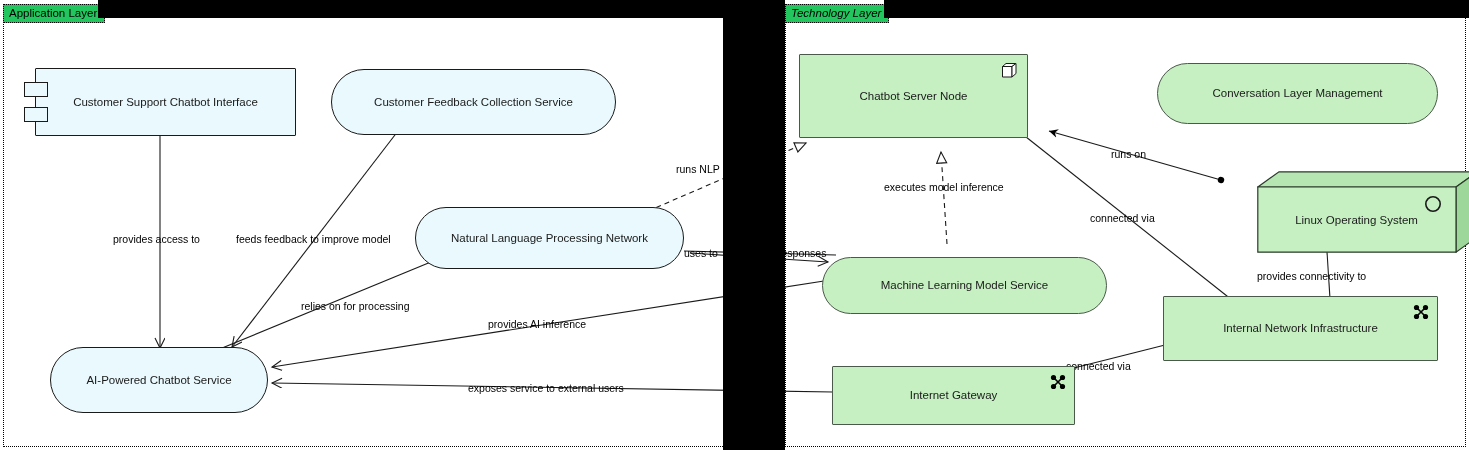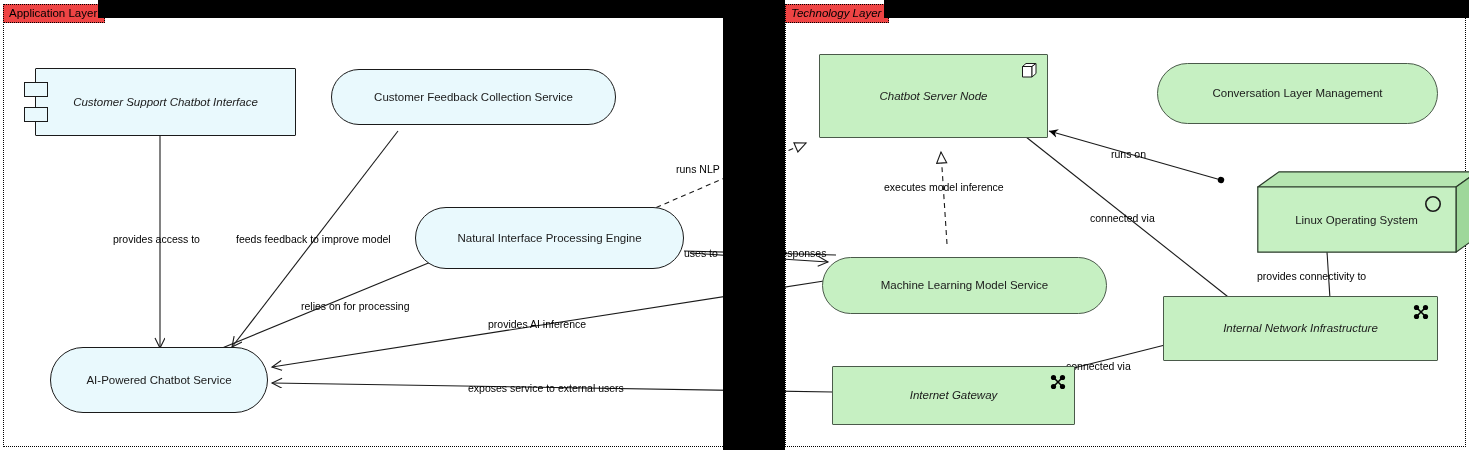--- a/index.html
+++ b/index.html
@@ -29,21 +29,21 @@
     border: 1px dotted #000000;
     background: transparent;
     box-sizing: border-box;
   }
   .layer-label {
     position: absolute;
     top: -1px;
     left: -1px;
     border: 1px dotted #000000;
     border-bottom: 1px dotted #000000;
-    background: #ef4444;
+    background: #22c55e;
     font-size: 11.5px;
     color: #000000;
     padding: 2px 7px 3px 5px;
     white-space: nowrap;
     line-height: 12px;
     box-sizing: border-box;
     z-index: 6;
   }
   
   #links {
@@ -97,21 +97,20 @@
   
   .tech-fill {
     background: #c6f0c2;
     border: 1.3px solid #4a5a4a;
   }
   .pill {
     border-radius: 999px;
   }
   .rect {
     border-radius: 1px;
-    font-style: italic;
   }
   
   .comp-tab {
     position: absolute;
     width: 22px;
     height: 13px;
     background: #e9f9fd;
     border: 1.3px solid #1a1a1a;
     left: -12px;
     z-index: 5;
@@ -203,33 +202,33 @@
     <text class="edge-label" x="1257" y="280">provides connectivity to</text>
     <text class="edge-label" x="1066" y="370">connected via</text>
   </svg>
 
   <div class="node app-fill rect" style="left:35px; top:68px; width:261px; height:68px;">
     <span class="comp-tab t1"></span>
     <span class="comp-tab t2"></span>
     <span class="label">Customer Support Chatbot Interface</span>
   </div>
 
-  <div class="node app-fill pill" style="left:331px; top:69px; width:285px; height:56px;">
+  <div class="node app-fill pill" style="left:331px; top:69px; width:285px; height:66px;">
     <span class="label">Customer Feedback Collection Service</span>
   </div>
 
   <div class="node app-fill pill" style="left:415px; top:207px; width:269px; height:62px;">
-    <span class="label">Natural Interface Processing Engine</span>
+    <span class="label">Natural Language Processing Network</span>
   </div>
 
   <div class="node app-fill pill" style="left:50px; top:347px; width:218px; height:66px;align-items:center;">
     <span class="label">AI-Powered Chatbot Service</span>
   </div>
 
-  <div class="node tech-fill rect" style="left:819px; top:54px; width:229px; height:84px;">
+  <div class="node tech-fill rect" style="left:799px; top:54px; width:229px; height:84px;">
     <span class="badge">
       <svg width="18" height="17" viewBox="0 0 18 17">
         <path d="M1.5,4.5 L11,4.5 L11,15 L1.5,15 Z" fill="#ffffff" stroke="#1a1a1a" stroke-width="1"></path>
         <path d="M1.5,4.5 L5,1.5 L15,1.5 L11,4.5 Z" fill="#ffffff" stroke="#1a1a1a" stroke-width="1"></path>
         <path d="M11,4.5 L15,1.5 L15,11.5 L11,15 Z" fill="#ffffff" stroke="#1a1a1a" stroke-width="1"></path>
       </svg>
     </span>
     <span class="label">Chatbot Server Node</span>
   </div>
 

